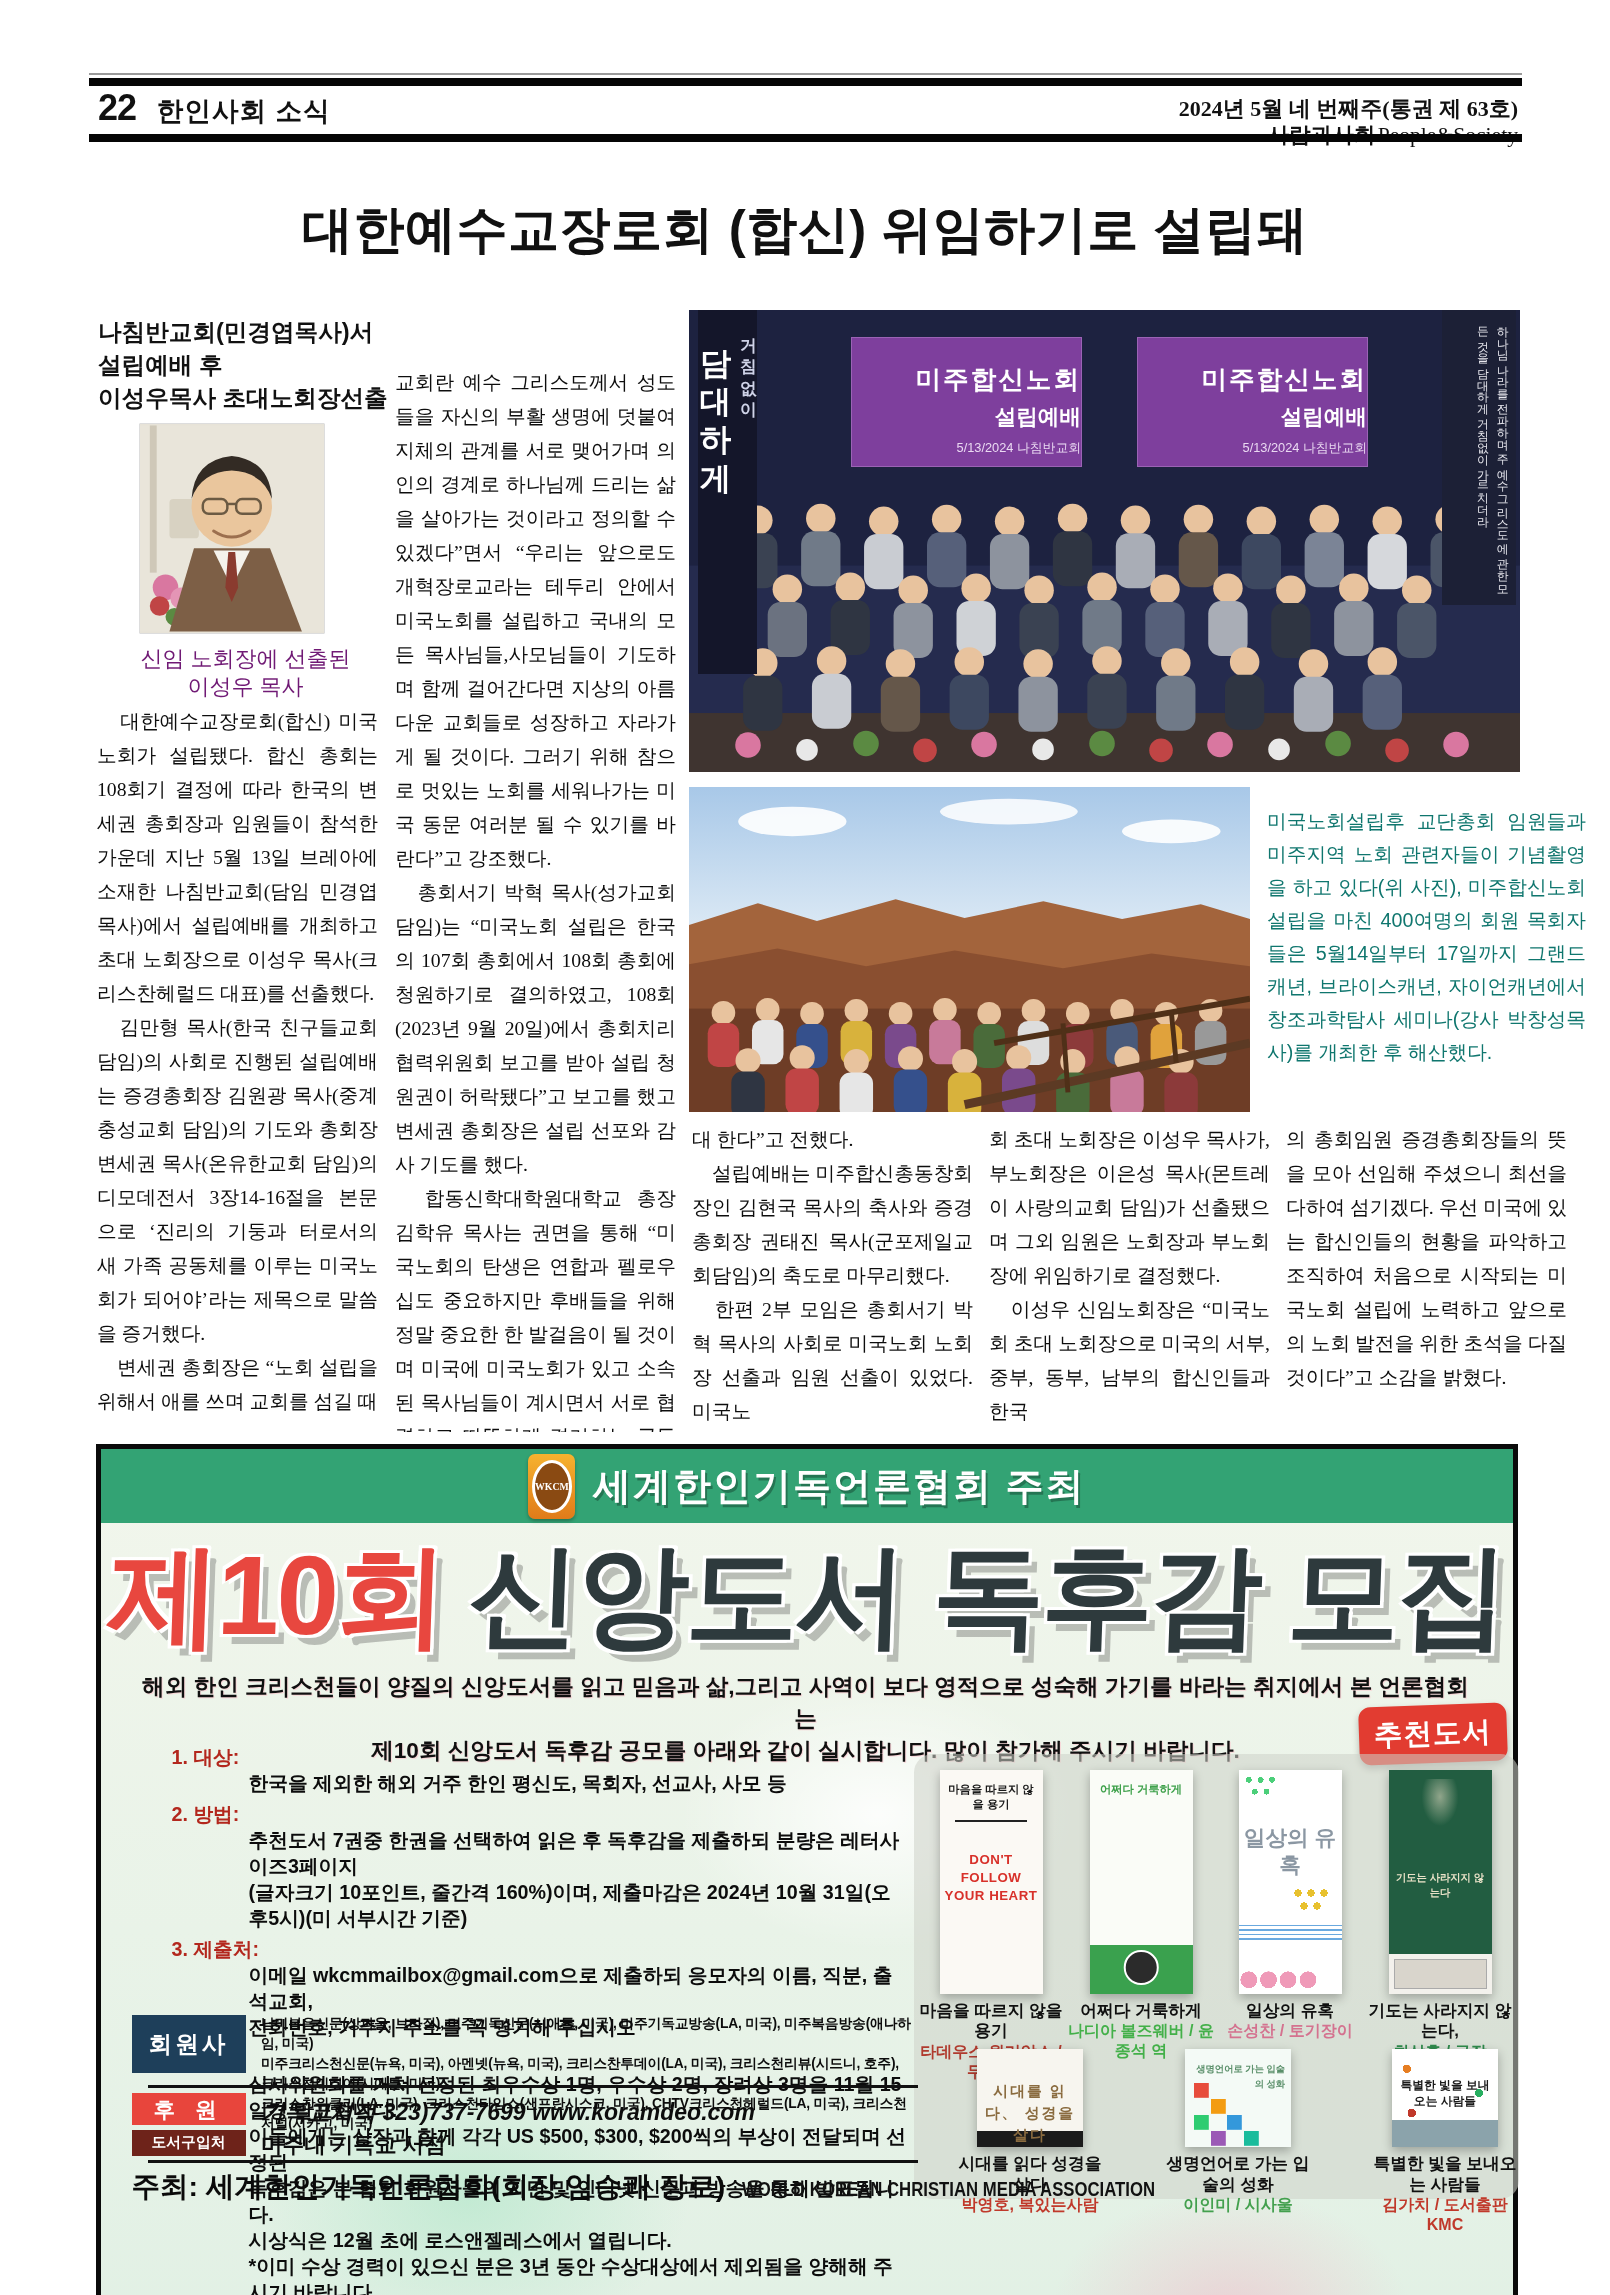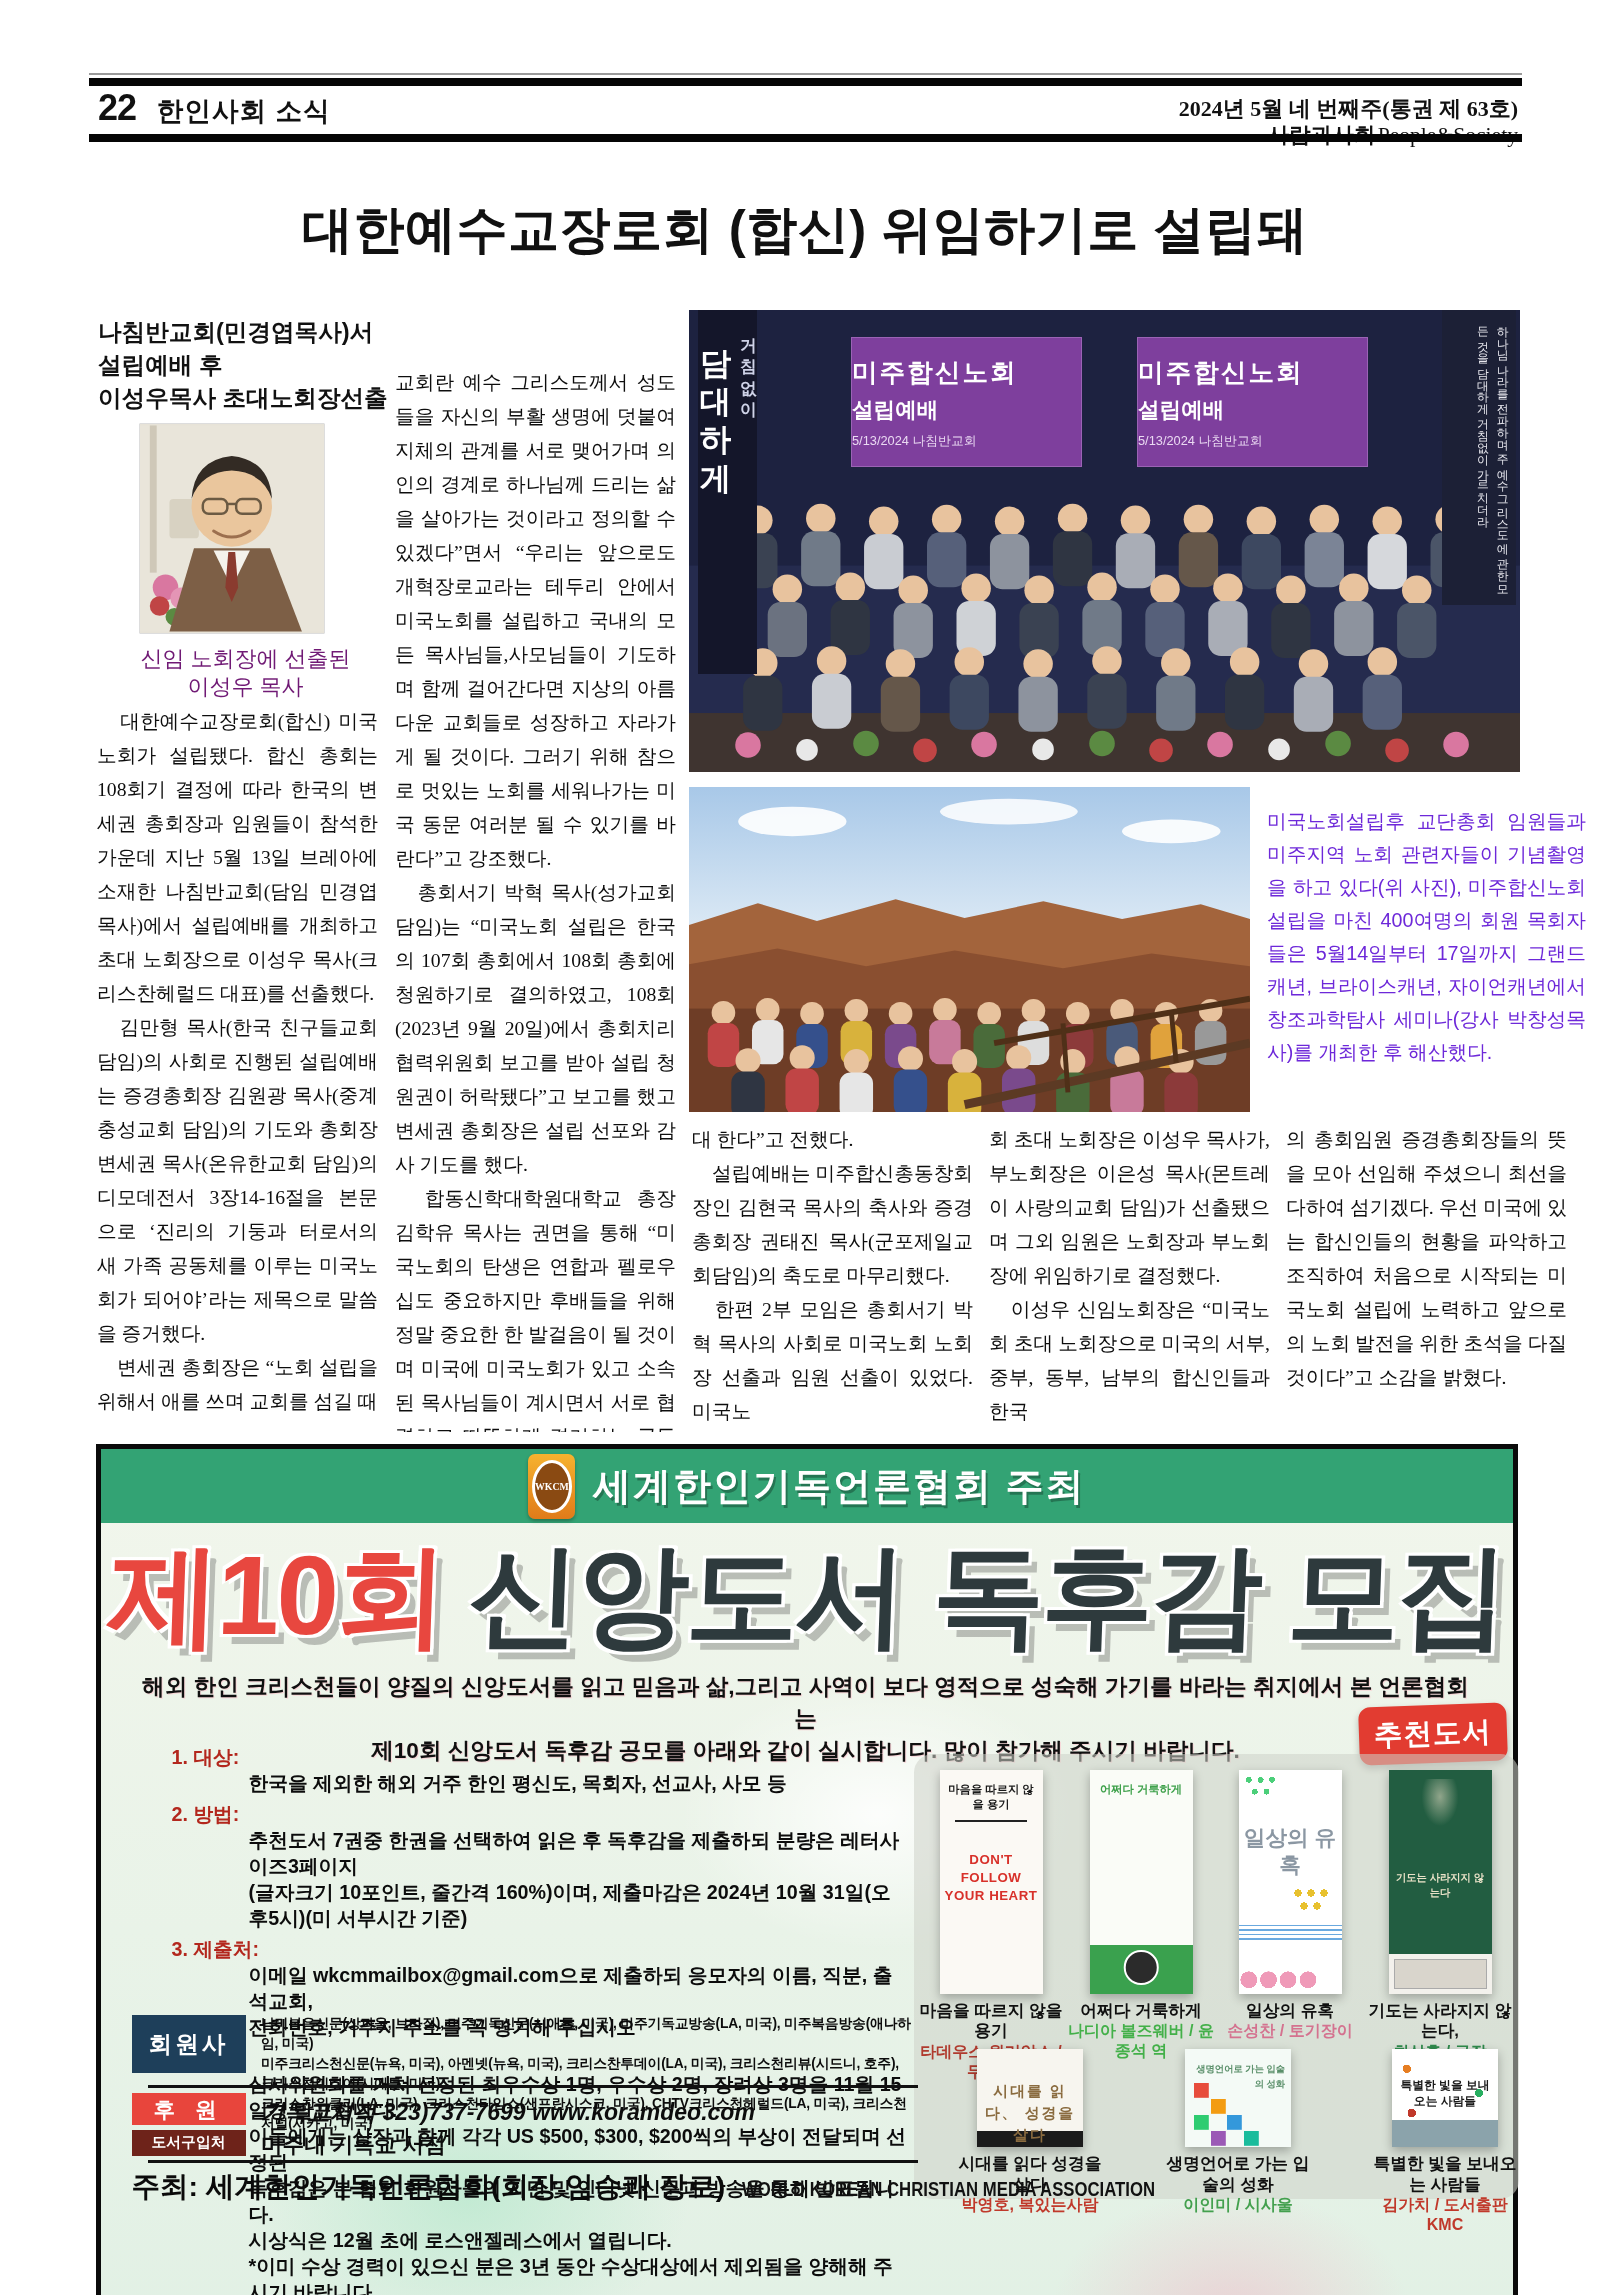--- a/index.html
+++ b/index.html
@@ -38,29 +38,29 @@
 
   
   .photo1{position:absolute;left:689px;top:310px;width:831px;height:462px;background:#1d2240;overflow:hidden;}
   .photo2{position:absolute;left:689px;top:787px;width:561px;height:325px;overflow:hidden;background:#9bb7d4;}
   .photo1 svg,.photo2 svg{position:absolute;left:0;top:0;width:100%;height:100%;}
   .ph1-left{position:absolute;left:8.9px;top:0;width:59px;height:364px;background:#14162a;color:#fff;
             display:flex;justify-content:center;padding-top:14.8px;box-sizing:border-box;}
   .ph1-left .v1{writing-mode:vertical-rl;font-size:31.5px;font-weight:800;letter-spacing:6.9px;}
   .ph1-left .v2{writing-mode:vertical-rl;font-size:16.7px;font-weight:700;letter-spacing:4.9px;color:#cfd3e8;}
   .ph1-ban{position:absolute;top:27px;width:231px;height:130px;background:#7e3f9d;border:1.5px solid #9b63b5;
-           color:#fff;text-align:left;box-sizing:border-box;padding-top:17px;}
+           color:#fff;text-align:right;box-sizing:border-box;padding-top:24px;}
   .ph1-ban .l1{font-size:25.6px;font-weight:800;letter-spacing:2px;}
   .ph1-ban .l2{font-size:21.6px;font-weight:700;margin-top:4.9px;}
   .ph1-ban .l3{font-size:12.8px;margin-top:8.9px;color:#ead9f2;}
   .ban-a{left:162px;} .ban-b{left:448px;}
   .ph1-right{position:absolute;right:3.9px;top:0;width:74px;height:295px;background:#1c2036;color:#e8e8ef;
              writing-mode:vertical-rl;font-size:11.8px;line-height:19.7px;padding:7.9px 3.9px;box-sizing:border-box;}
   .photo-cap{position:absolute;left:1267px;top:805px;width:319px;font-size:19.7px;line-height:33px;
-             color:#6d28d9;text-align:justify;}
+             color:#0f766e;text-align:justify;}
 
   
   .ad{position:absolute;left:96px;top:1444px;width:1422px;height:972px;box-sizing:border-box;
       border:5.9px solid #0a0a0a;
       background:
         radial-gradient(256px 177px at 80% 90%, rgba(242,173,193,.45), transparent 70%),
         radial-gradient(315px 207px at 26% 78%, rgba(168,228,196,.55), transparent 70%),
         radial-gradient(275px 187px at 55% 38%, rgba(255,255,255,.85), transparent 72%),
         linear-gradient(#f2f6ec,#e0f0e4);}
   .ad-band{position:absolute;left:0;top:0;width:100%;height:74px;background:#33a374;}

